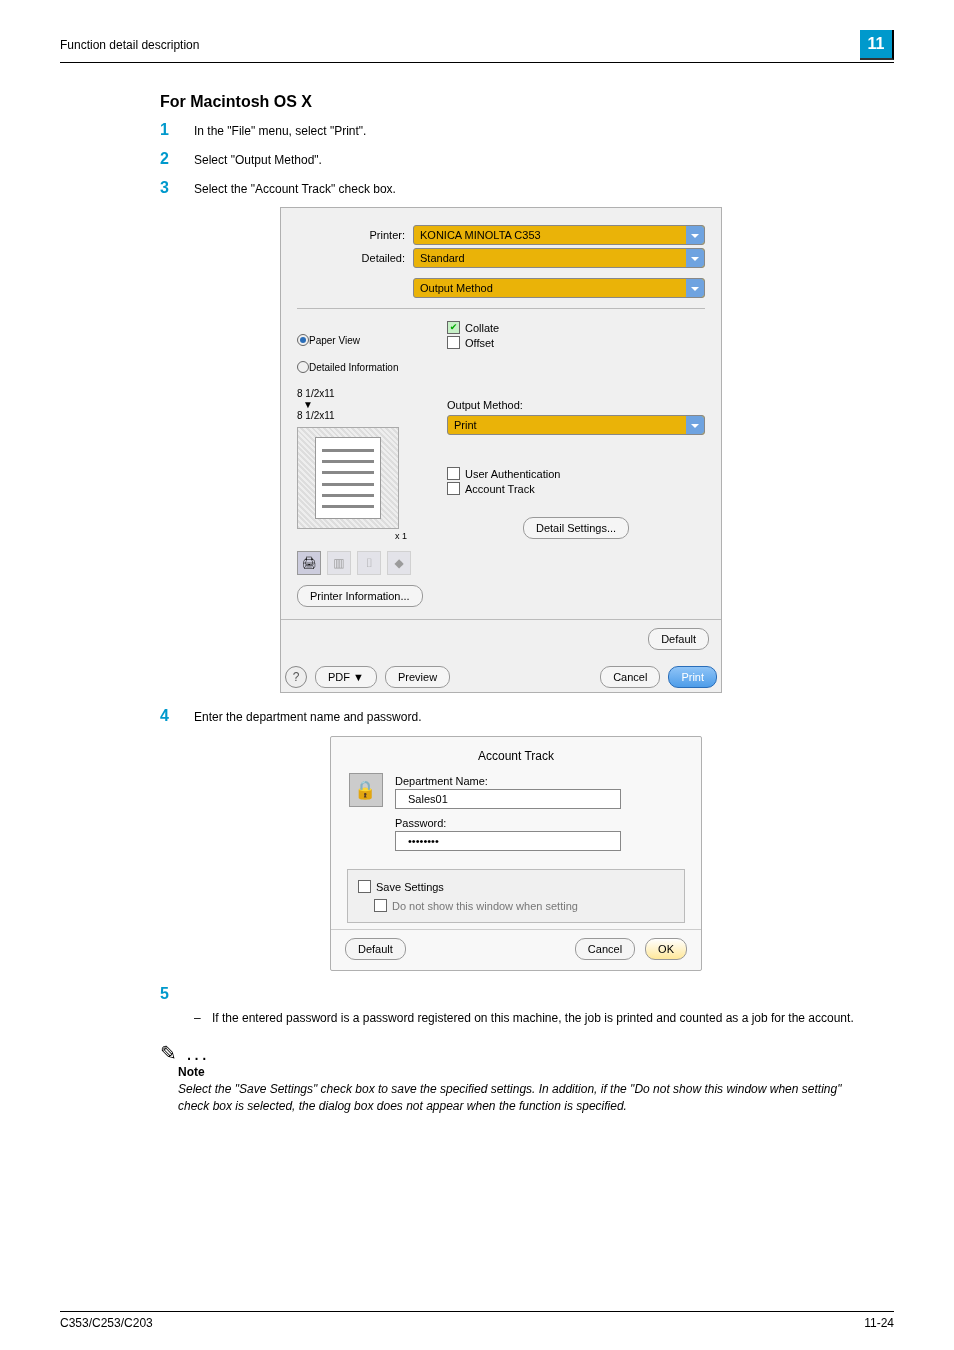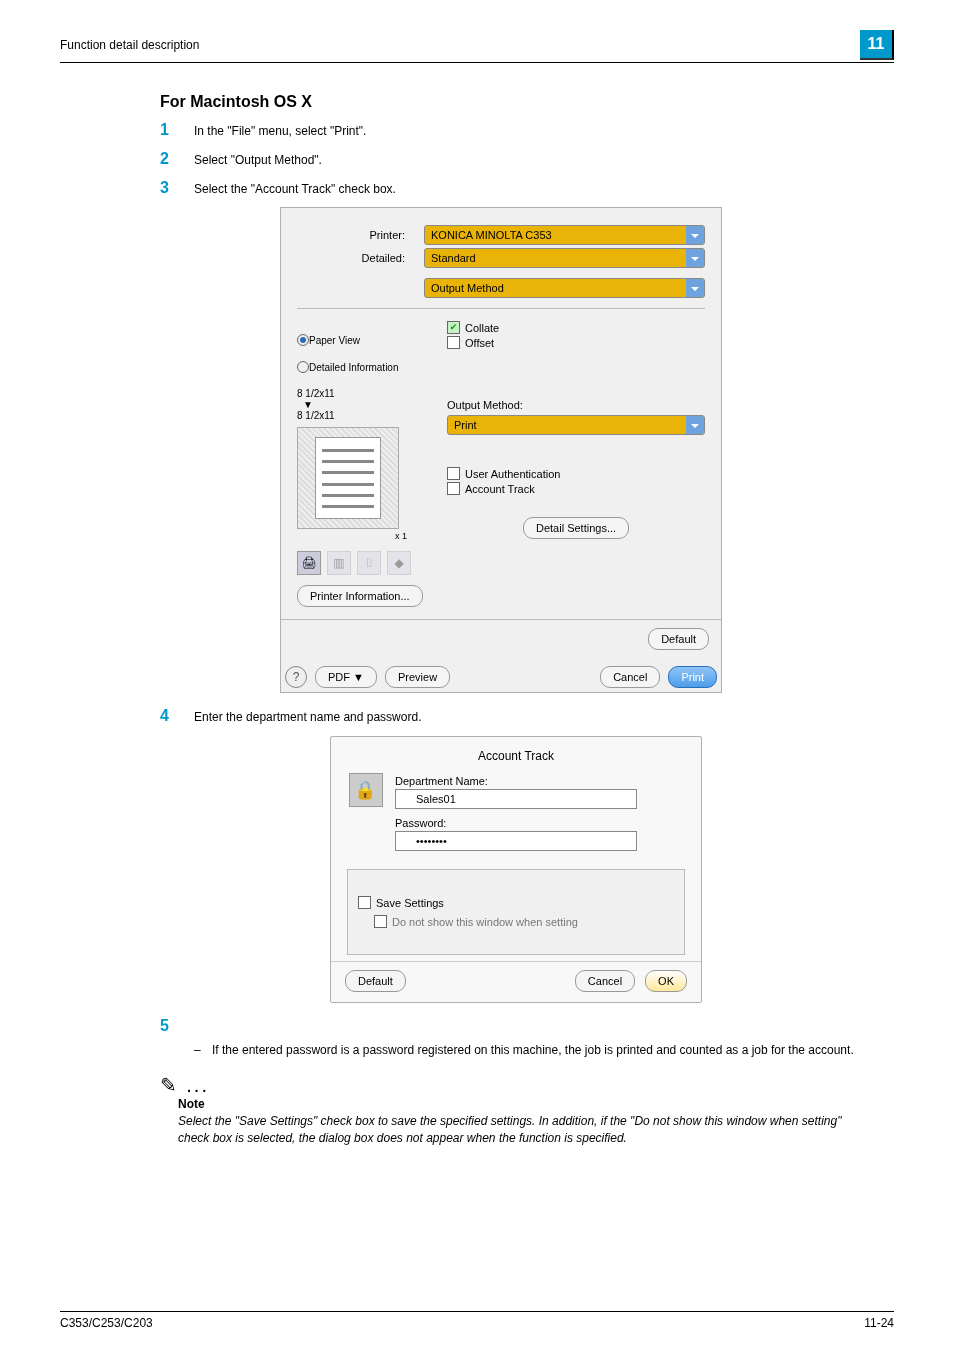--- a/index.html
+++ b/index.html
@@ -74,21 +74,20 @@
     border: 1px solid #b0b0b0;
     background: #f0f0f0;
   }
   .ss1-inner {
     padding: 14px 16px 12px 16px;
   }
   .row-field {
     display: flex;
     align-items: center;
     margin: 3px 0;
-    gap: 11px;
   }
   .row-label {
     width: 108px;
     text-align: right;
     padding-right: 8px;
     font-size: 11px;
   }
   .combo {
     flex: 1;
     background: #eab308;
@@ -246,30 +245,30 @@
     width:32px;height:32px;background:#ccc;border:1px solid #999;
     display:flex;align-items:center;justify-content:center;font-size:18px;
   }
   .field-group { flex:1; }
   .field-label { font-size:11px; margin-top:2px; }
   .text-input {
     width: 200px;
     border: 1px solid #888;
     background: #fff;
     height: 18px;
-    padding: 0 20px;
+    padding: 0 12px;
     font-size: 11px;
     display:flex;
     align-items:center;
     margin: 2px 0 8px 0;
   }
   .ss2-opts {
     border:1px solid #bbb;
     margin: 10px 16px 6px 16px;
-    padding: 24px 10px;
+    padding: 8px 10px;
     font-size:11px;
     background:#f0f0f0;
   }
   .ss2-opts .sub { margin-left: 16px; color:#777; margin-top:6px; }
   .ss2-btns {
     display:flex;
     justify-content:space-between;
     padding: 8px 14px 0 14px;
     border-top: 1px solid #ccc;
     margin-top: 6px;

